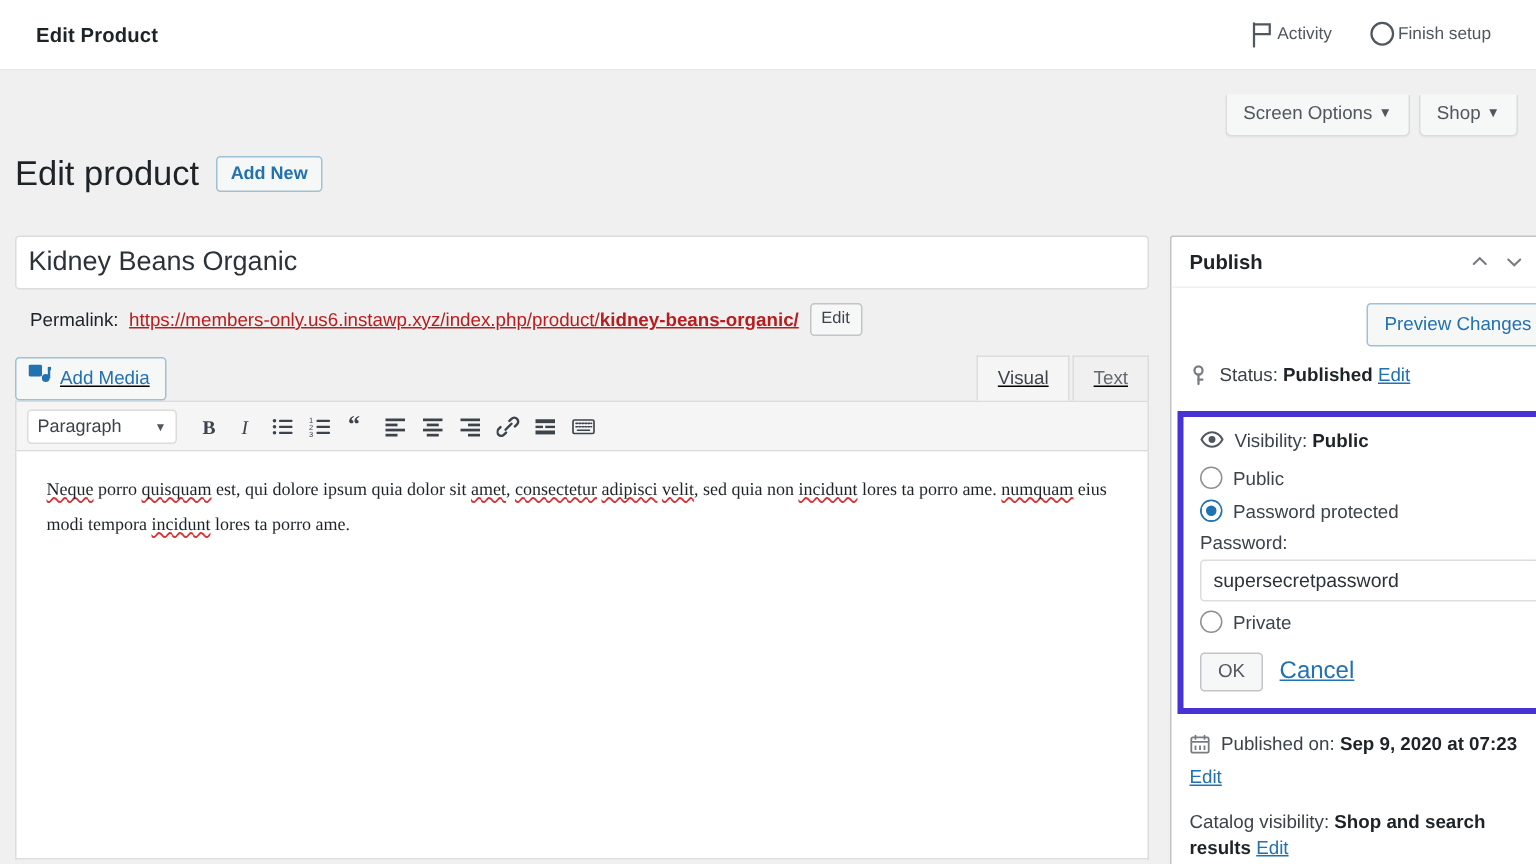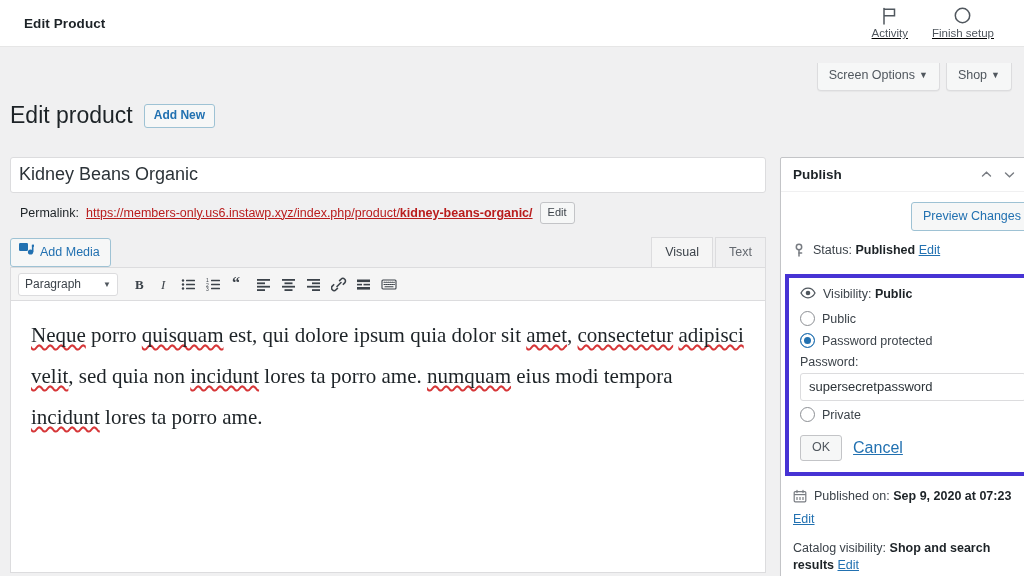--- a/index.html
+++ b/index.html
@@ -30,25 +30,24 @@
   }
   .wc-actions {
     margin-left: auto;
     display: flex;
     align-items: flex-start;
     gap: 24px;
     padding-right: 12px;
   }
   .wc-action {
     display: flex;
-    flex-direction: column;
+    flex-direction: row;
     align-items: center;
     gap: 1px;
     cursor: pointer;
-    text-decoration: underline;
   }
   .wc-action svg { display: block; }
   .wc-action-label {
     font-size: 11.5px;
     color: #50575e;
     line-height: 13px;
   }
 
   
   .screen-meta {
@@ -151,20 +150,21 @@
     cursor: pointer;
     line-height: 15px;
   }
 
   
   .editor-wrap { margin-top: 11px; }
   .editor-top {
     display: flex;
     align-items: flex-end;
     height: 32px;
+    text-decoration: underline;
   }
   .add-media {
     border: 1px solid #9ec2d4;
     background: #f6f7f7;
     border-radius: 3px;
     padding: 4px 10px 4px 8px;
     font-size: 12.5px;
     color: #2271b1;
     cursor: pointer;
     display: flex;
@@ -229,21 +229,21 @@
   }
   .tb-btn svg { display:block; }
 
   .ed-body {
     border: 1px solid #dcdcde;
     border-top: none;
     background: #fff;
     height: 272px;
     padding: 14px 20px;
     font-family: "Liberation Serif", serif;
-    font-size: 21px;
+    font-size: 12px;
     line-height: 1.95;
     color: #1d2327;
   }
   .sp {
     text-decoration: underline wavy #d63638;
     text-decoration-skip-ink: none;
   }
 
   
   .postbox {

